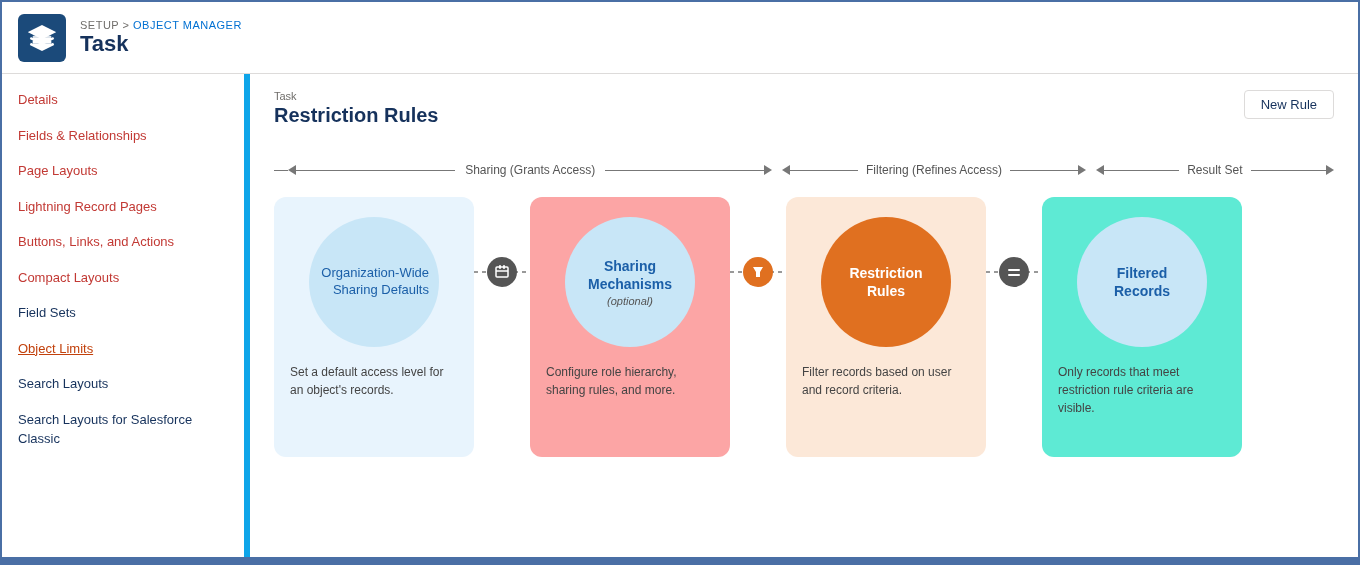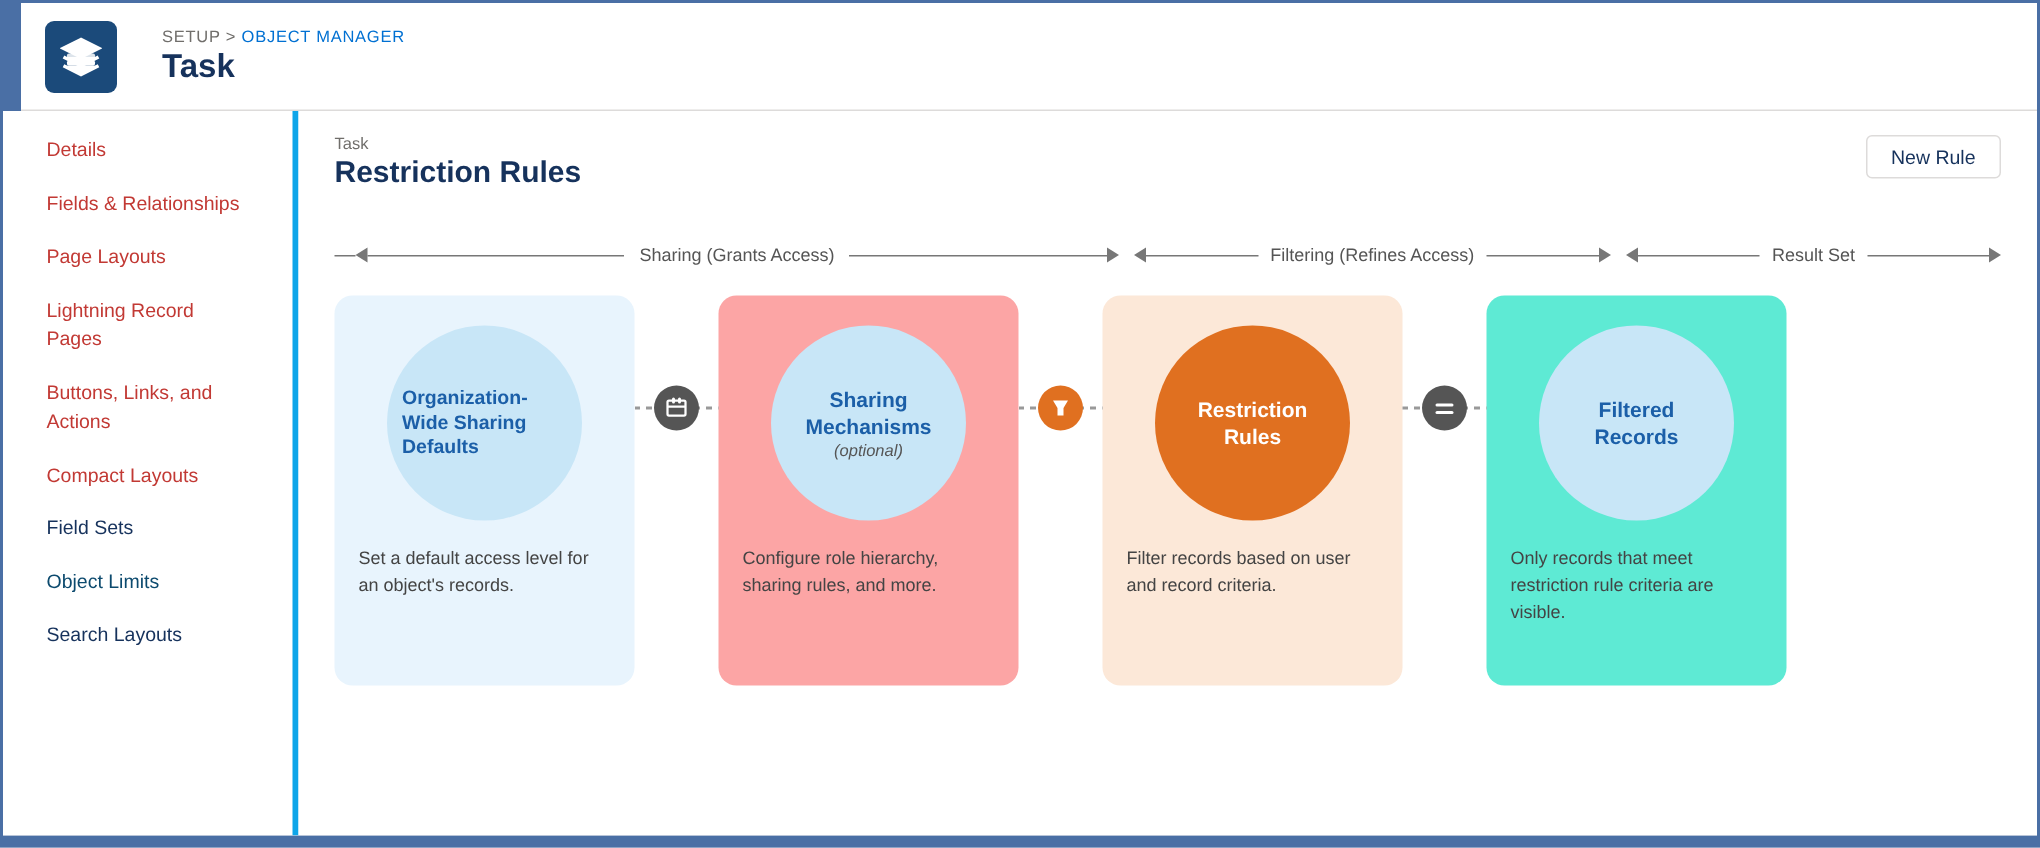--- a/index.html
+++ b/index.html
@@ -5,23 +5,22 @@
     * { box-sizing: border-box; margin: 0; padding: 0; }
     body { font-family: 'Salesforce Sans', Arial, sans-serif; font-size: 13px; background: #4a6fa5; }
 
     
     .header {
       background: white;
       border-bottom: 1px solid #dddbda;
       padding: 10px 16px;
       display: flex;
       align-items: center;
-      gap: 30px;
+      gap: 14px;
       min-height: 72px;
-      margin-left: 12px;
     }
     .header-icon {
       width: 48px; height: 48px;
       background: #1b4a7a;
       border-radius: 6px;
       display: flex; align-items: center; justify-content: center;
       flex-shrink: 0;
     }
     .header-icon svg { fill: white; }
     .header-text { display: flex; flex-direction: column; }
@@ -33,26 +32,26 @@
     
     .main-wrapper {
       background: #f3f2f2;
       display: flex;
       height: calc(565px - 82px);
       overflow: hidden;
     }
 
     
     .sidebar {
-      width: 197px;
+      width: 248px;
       flex-shrink: 0;
       background: white;
-      border-right: 4px solid #0ea5e9;
+      border-right: 6px solid #0ea5e9;
       overflow-y: auto;
-      padding: 8px 13px;
+      padding: 8px 0;
     }
     .sidebar-item {
       padding: 8px 16px;
       cursor: pointer;
       color: #c23934;
       font-size: 13px;
       line-height: 1.5;
     }
 
     
@@ -211,22 +210,23 @@
   <div class="main-wrapper">
 
     <div class="sidebar">
       <div class="sidebar-item" style="color:#c23934;">Details</div>
       <div class="sidebar-item" style="color:#c23934;">Fields &amp; Relationships</div>
       <div class="sidebar-item" style="color:#c23934;">Page Layouts</div>
       <div class="sidebar-item" style="color:#c23934;">Lightning Record Pages</div>
       <div class="sidebar-item" style="color:#c23934;">Buttons, Links, and Actions</div>
       <div class="sidebar-item" style="color:#c23934;">Compact Layouts</div>
       <div class="sidebar-item" style="color:#16325c;">Field Sets</div>
-      <div class="sidebar-item" style="color:#0c4a6e;">Object Limits</div>
+      <div class="sidebar-item" style="color:#c2410c;text-decoration:underline;">Object Limits</div>
       <div class="sidebar-item" style="color:#16325c;">Search Layouts</div>
+      <div class="sidebar-item" style="color:#16325c;">Search Layouts for Salesforce Classic</div>
     </div>
 
     <div class="content">
       <div class="content-header">
         <div>
           <div class="content-breadcrumb">Task</div>
           <div class="content-title">Restriction Rules</div>
         </div>
         <button class="new-rule-btn">New Rule</button>
       </div>
@@ -259,21 +259,21 @@
             <div style="flex:1;height:1px;background:#777;"></div>
             <div style="width:0;height:0;border-top:5px solid transparent;border-bottom:5px solid transparent;border-left:8px solid #777;"></div>
           </div>
         </div>
 
         <div style="display:flex;align-items:flex-start;gap:0;">
 
           <div style="display:flex;align-items:center;">
             <div class="card" style="background:#e8f4fd;">
               <div class="card-circle" style="background:#c8e6f7;">
-                <span class="card-circle-text" style="font-size:13px;font-weight:700;color:#1b5fa8;text-align:left;line-height:1.3;padding:0 10px;">Organization-Wide Sharing Defaults</span>
+                <span class="card-circle-text" style="font-size:13px;font-weight:400;color:#1b5fa8;text-align:right;line-height:1.3;padding:0 10px;">Organization-Wide Sharing Defaults</span>
               </div>
               <p class="card-desc">Set a default access level for an object's records.</p>
             </div>
           </div>
 
           <div style="display:flex;align-items:center;justify-content:center;width:56px;flex-shrink:0;margin-top:60px;">
             <div style="position:relative;width:56px;display:flex;align-items:center;justify-content:center;">
               <div style="position:absolute;width:100%;height:2px;background:repeating-linear-gradient(to right,#999 0,#999 4px,transparent 4px,transparent 8px);"></div>
               <div style="width:30px;height:30px;border-radius:50%;background:#555;display:flex;align-items:center;justify-content:center;z-index:1;position:relative;">
                 <svg width="16" height="16" viewBox="0 0 16 16" fill="white">

